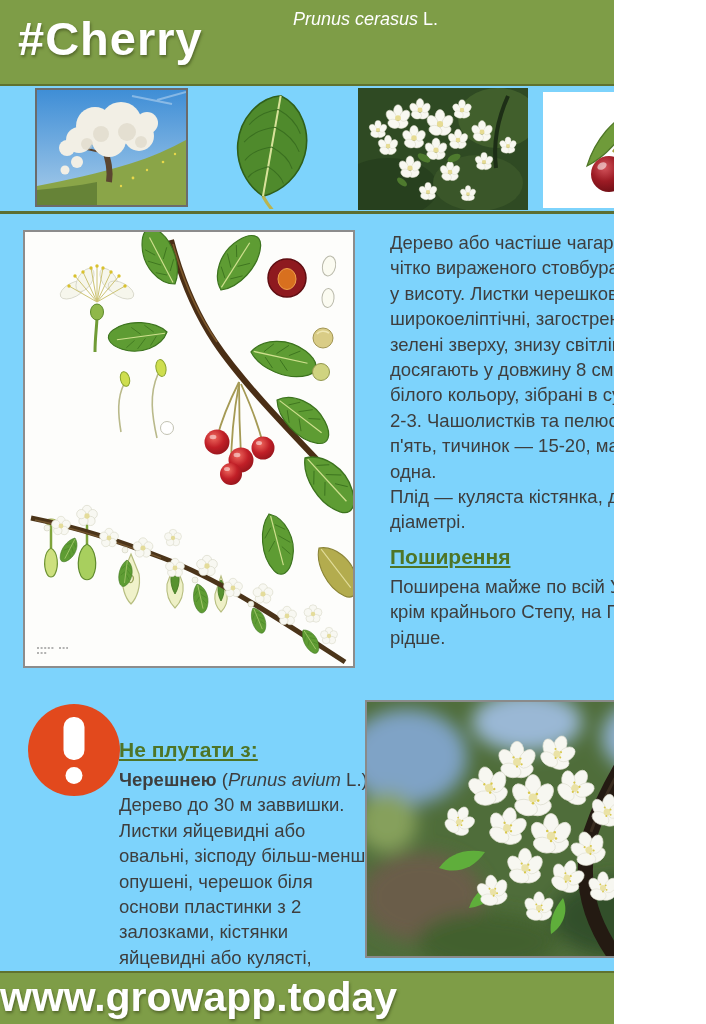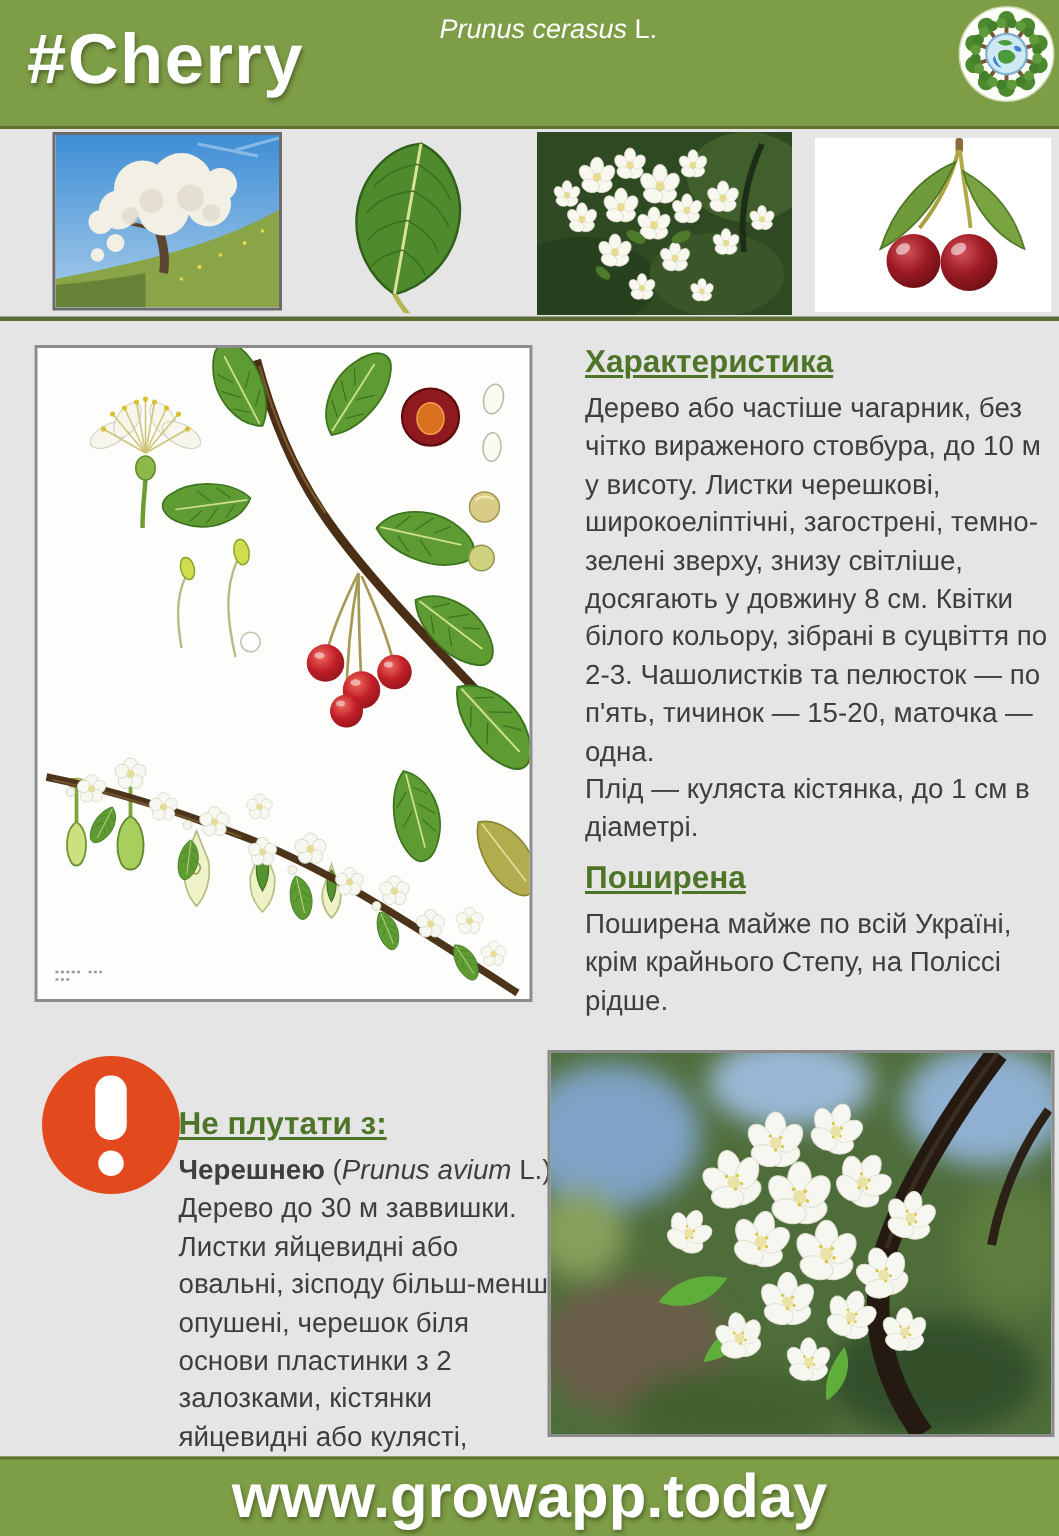--- a/index.html
+++ b/index.html
@@ -1,16 +1,16 @@
 <!DOCTYPE html>
 <html><head>
 <meta charset="utf-8">
 <style>
   html,body{margin:0;padding:0;background:#ffffff;}
-  .page{position:relative;width:706px;height:1024px;background:#e5e5e5;overflow:hidden;
+  .page{position:relative;width:614px;height:1024px;background:#7dd3fc;overflow:hidden;
         font-family:"Liberation Sans",sans-serif;text-decoration:underline;}
 
   
   .topbar{position:absolute;left:0;top:0;width:706px;height:86px;background:#7e9d47;
           border-bottom:2px solid #5f7230;box-sizing:border-box;}
   .hashtag{position:absolute;left:18px;top:11px;font-size:47px;font-weight:bold;color:#fff;
            letter-spacing:1px;text-shadow:1px 2px 3px rgba(50,60,20,.55);}
   .subtitle{position:absolute;left:293px;top:8px;color:#fff;font-size:18px;line-height:23px;}
   .subtitle .lat{font-style:italic;margin-top:44px;}
   .subtitle .uk{font-weight:bold;font-size:19px;}
@@ -42,21 +42,21 @@
             background:#fff;transform:translateX(-50%);}
   .confusion{position:absolute;left:119px;top:738px;width:254px;}
   .bold{font-weight:bold;}
   .ital{font-style:italic;}
 
   .photo-bottom{position:absolute;left:365px;top:700px;width:338px;height:258px;
                 border:2px solid #8a8a8a;box-sizing:border-box;}
 
   
   .footbar{position:absolute;left:0;top:971px;width:706px;height:53px;background:#7e9d47;
-           border-top:2px solid #5f7230;box-sizing:border-box;text-align:center;}
+           border-top:2px solid #5f7230;box-sizing:border-box;}
   .footurl{display:inline-block;font-size:41px;font-weight:bold;color:#fff;line-height:49px;
            text-shadow:1px 2px 3px rgba(50,60,20,.55);text-decoration:none;}
 </style>
 </head>
 <body>
 
 <div class="page">
 
   <div class="topbar">
     <div class="hashtag">#Cherry</div>
@@ -378,24 +378,23 @@
       <use href="#plf" transform="translate(102 328) rotate(100) scale(0.5)"></use>
       <use href="#plf" transform="translate(172 352) rotate(80) scale(0.55)"></use>
       <use href="#plf" transform="translate(228 376) rotate(70) scale(0.5)"></use>
       <use href="#plf" transform="translate(278 398) rotate(60) scale(0.5)"></use>
 
       <path d="M12 416 h18 M34 416 h9 M12 421 h10" stroke="#9a9a9a" stroke-width="1.6" stroke-dasharray="2 1.6"></path>
     </svg>
   </div>
 
   <div class="col-right">
-    <h2 class="sec-head">Характеристика</h2>
     <p class="body-txt">Дерево або частіше чагарник, без чітко вираженого стовбура, до 10 м у висоту. Листки черешкові, широкоеліптічні, загострені, темно-зелені зверху, знизу світліше, досягають у довжину 8 см. Квітки білого кольору, зібрані в суцвіття по 2-3. Чашолистків та пелюсток — по п'ять, тичинок — 15-20, маточка — одна.</p>
     <p class="body-txt">Плід — куляста кістянка, до 1 см в діаметрі.</p>
-    <h2 class="sec-head dist-head">Поширена</h2>
+    <h2 class="sec-head dist-head">Поширення</h2>
     <p class="body-txt">Поширена майже по всій Україні, крім крайнього Степу, на Поліссі рідше.</p>
   </div>
 
   <div class="warn-circle">
     <div class="warn-bar"></div>
     <div class="warn-dot"></div>
   </div>
 
   <div class="confusion">
     <h2 class="sec-head">Не плутати з:</h2>

